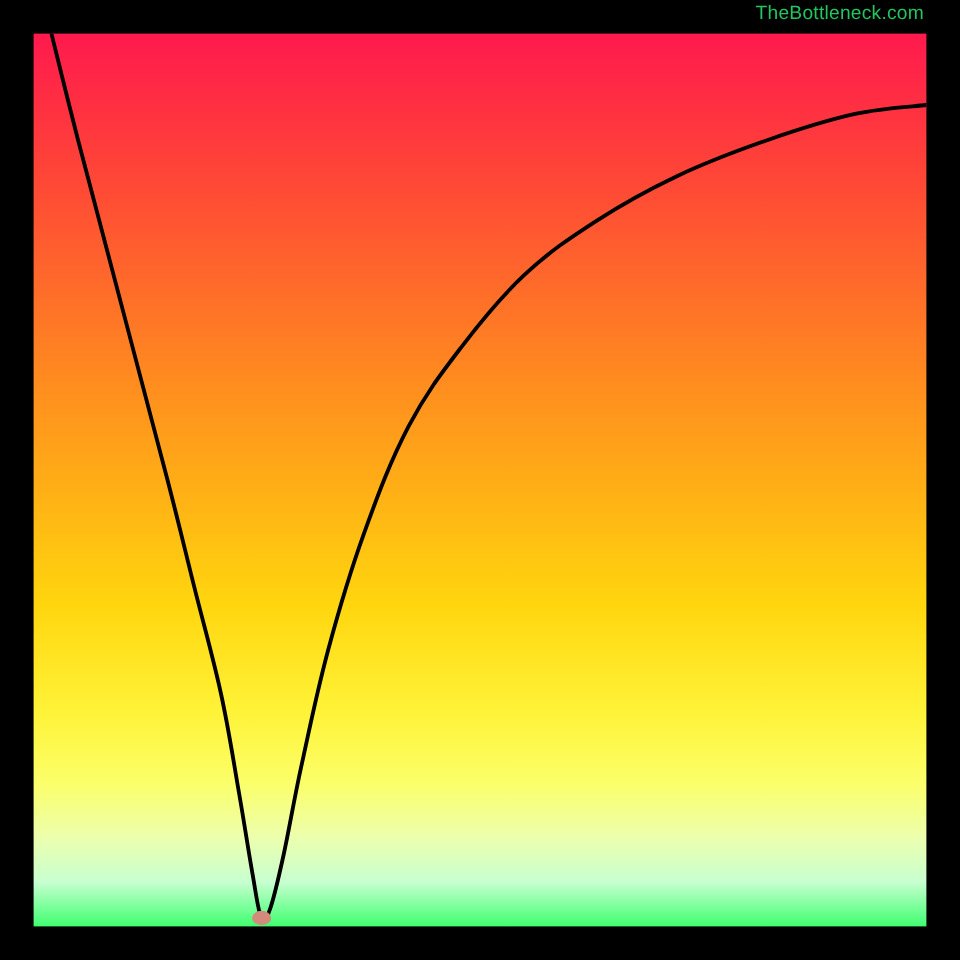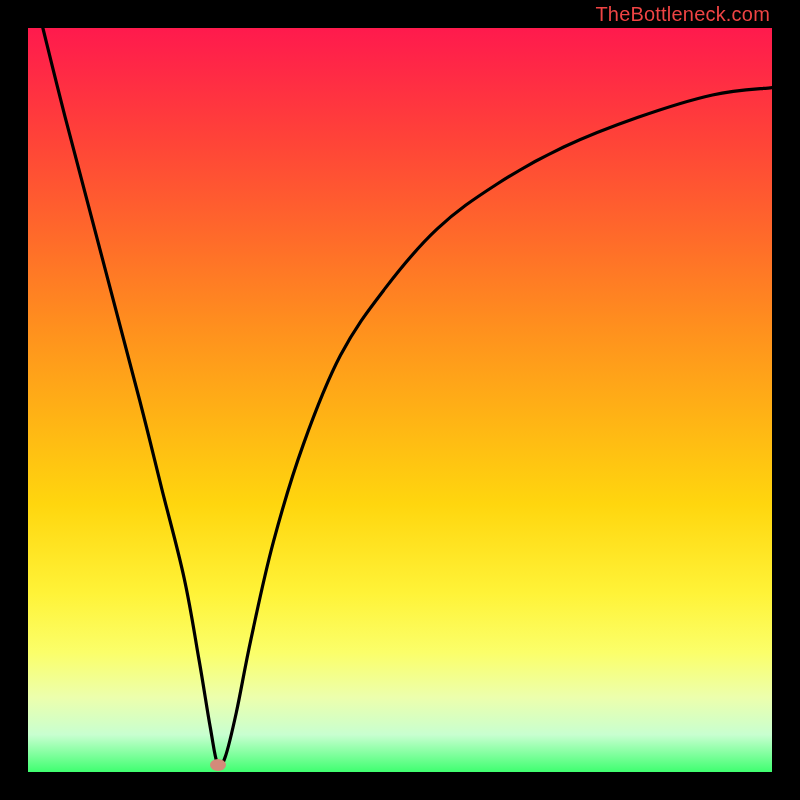--- a/index.html
+++ b/index.html
@@ -36,23 +36,23 @@
       #fbff6a 84%,
       #ecffad 90%,
       #c8ffd0 95%,
       #3fff70 100%
     );
   }
   .watermark {
     position: absolute;
     top: 3px;
     right: 30px;
-    color: #ef4444;
+    color: #22c55e;
     font-family: Arial, Helvetica, sans-serif;
-    font-size: 20px;
+    font-size: 16px;
     letter-spacing: 0.2px;
     user-select: none;
   }
   svg.curve {
     position: absolute;
     top: 0;
     left: 0;
   }
   .marker {
     position: absolute;

